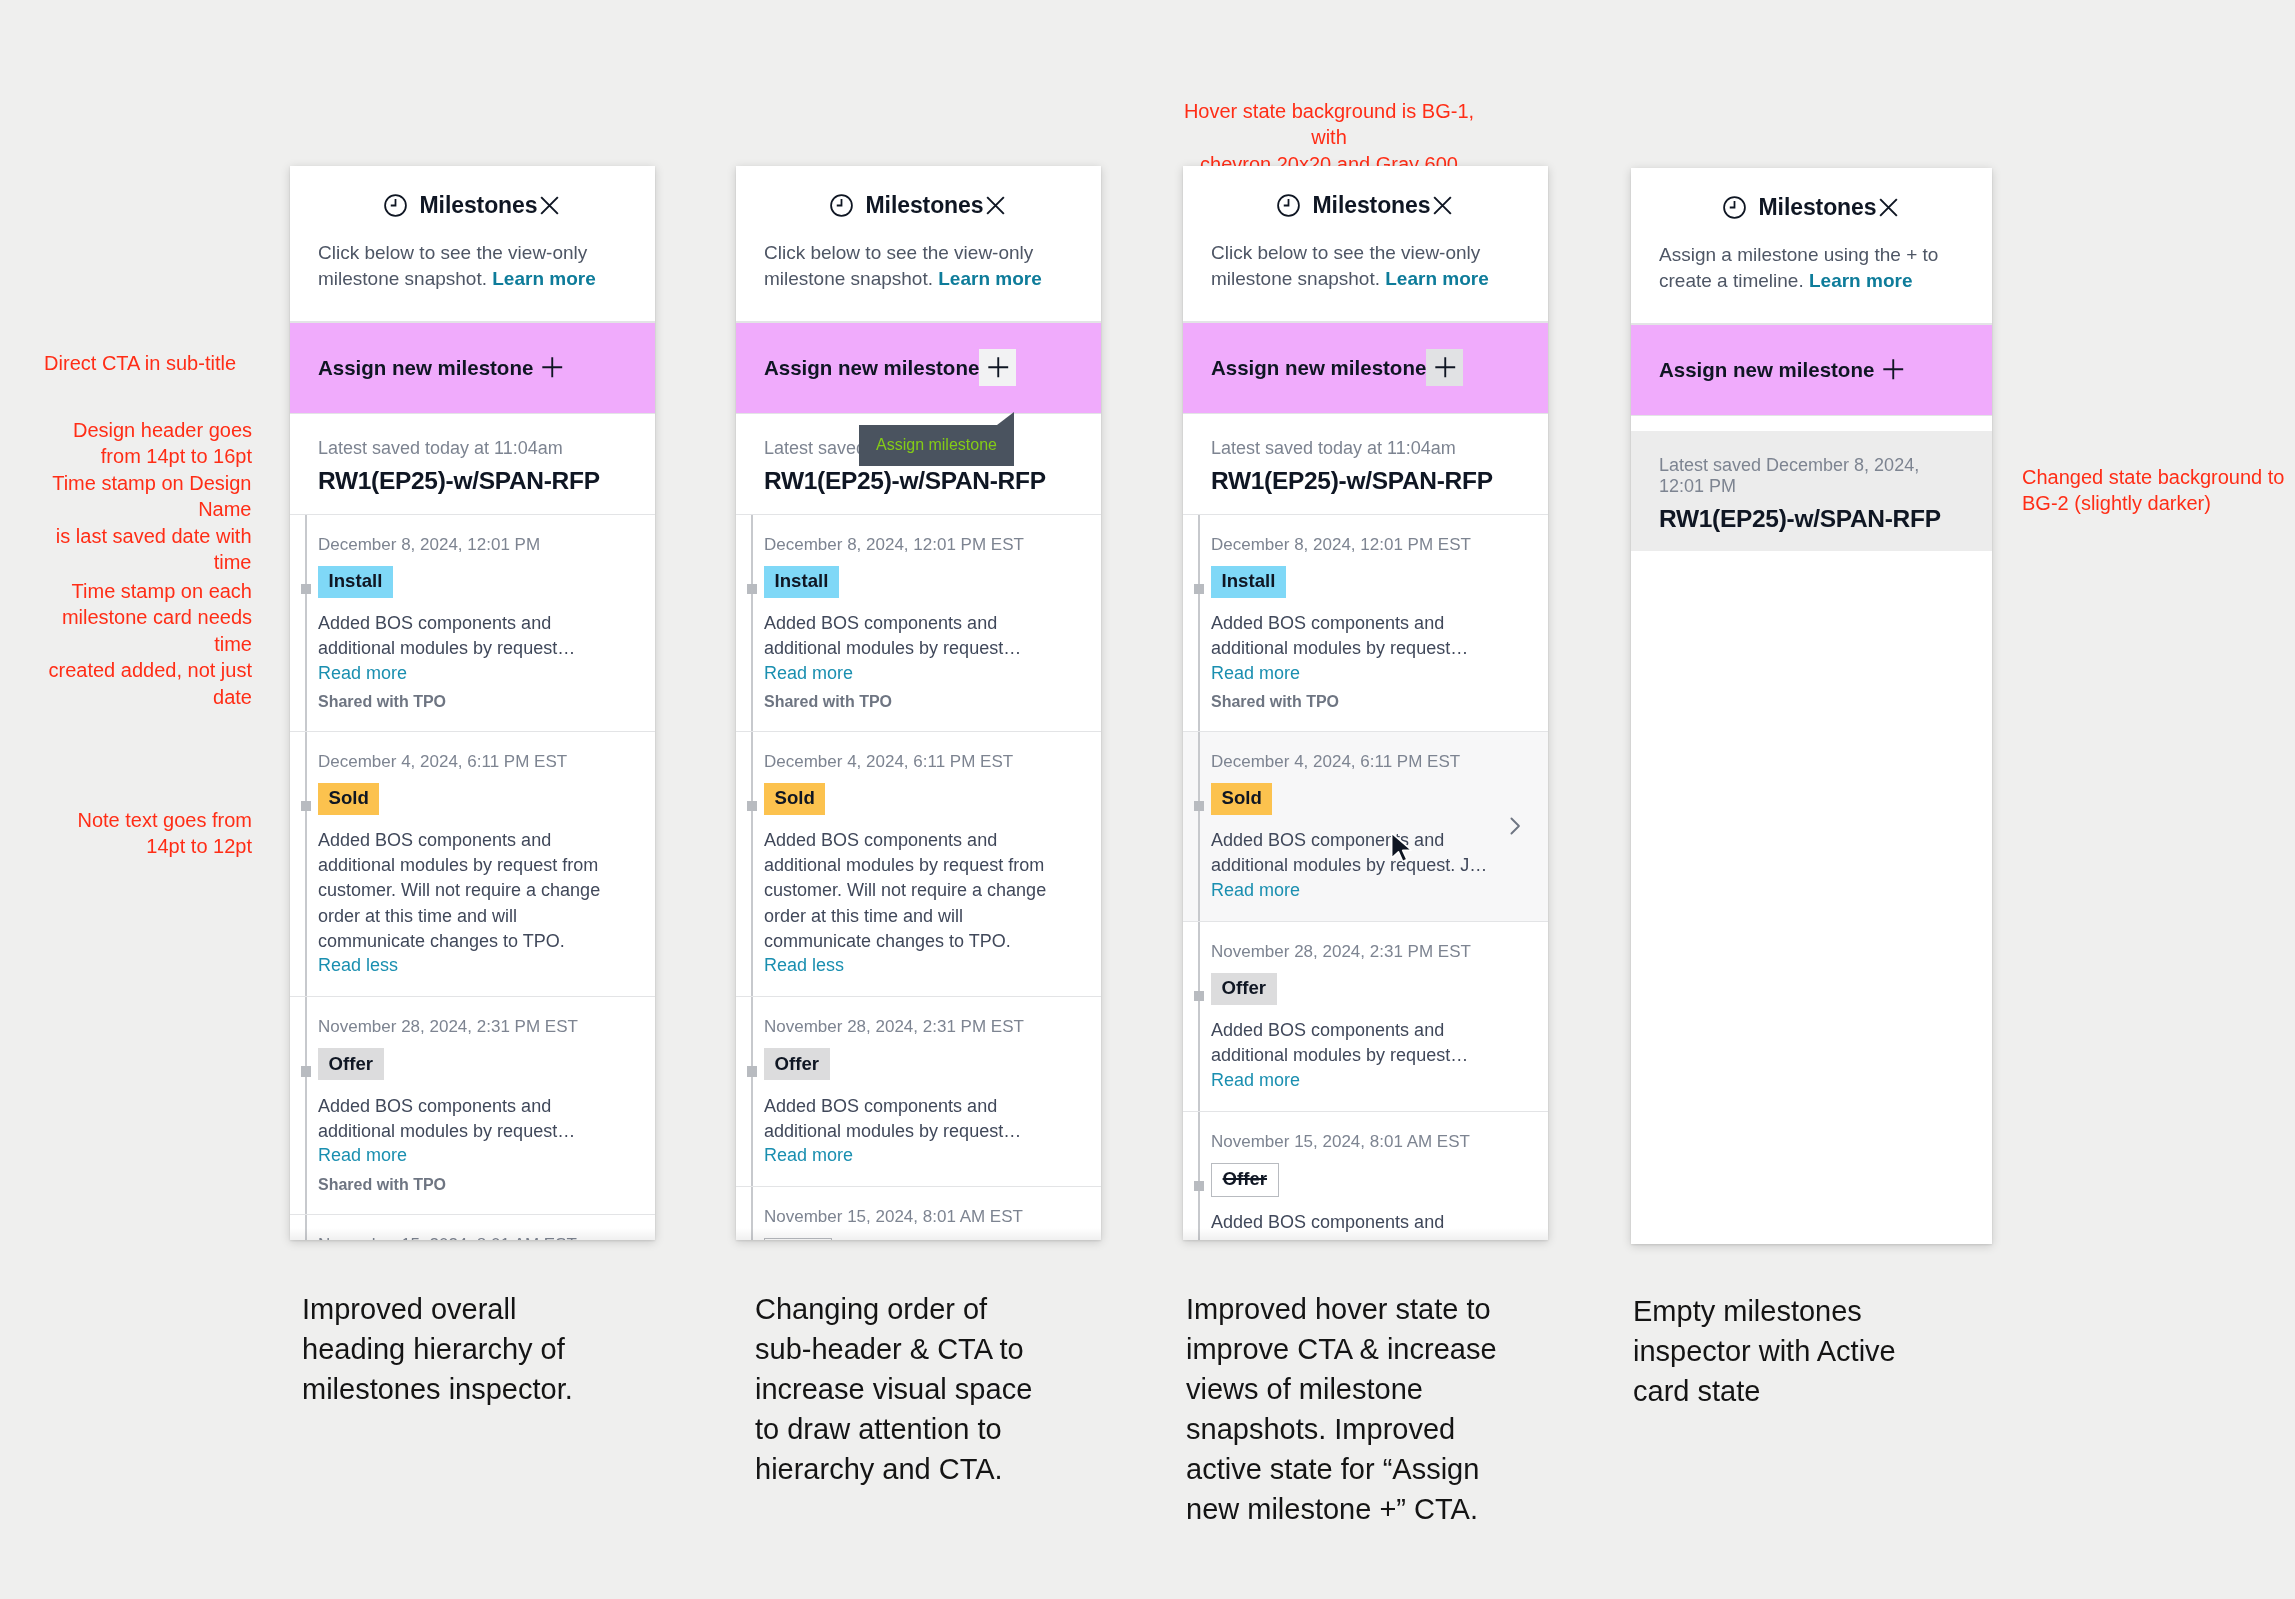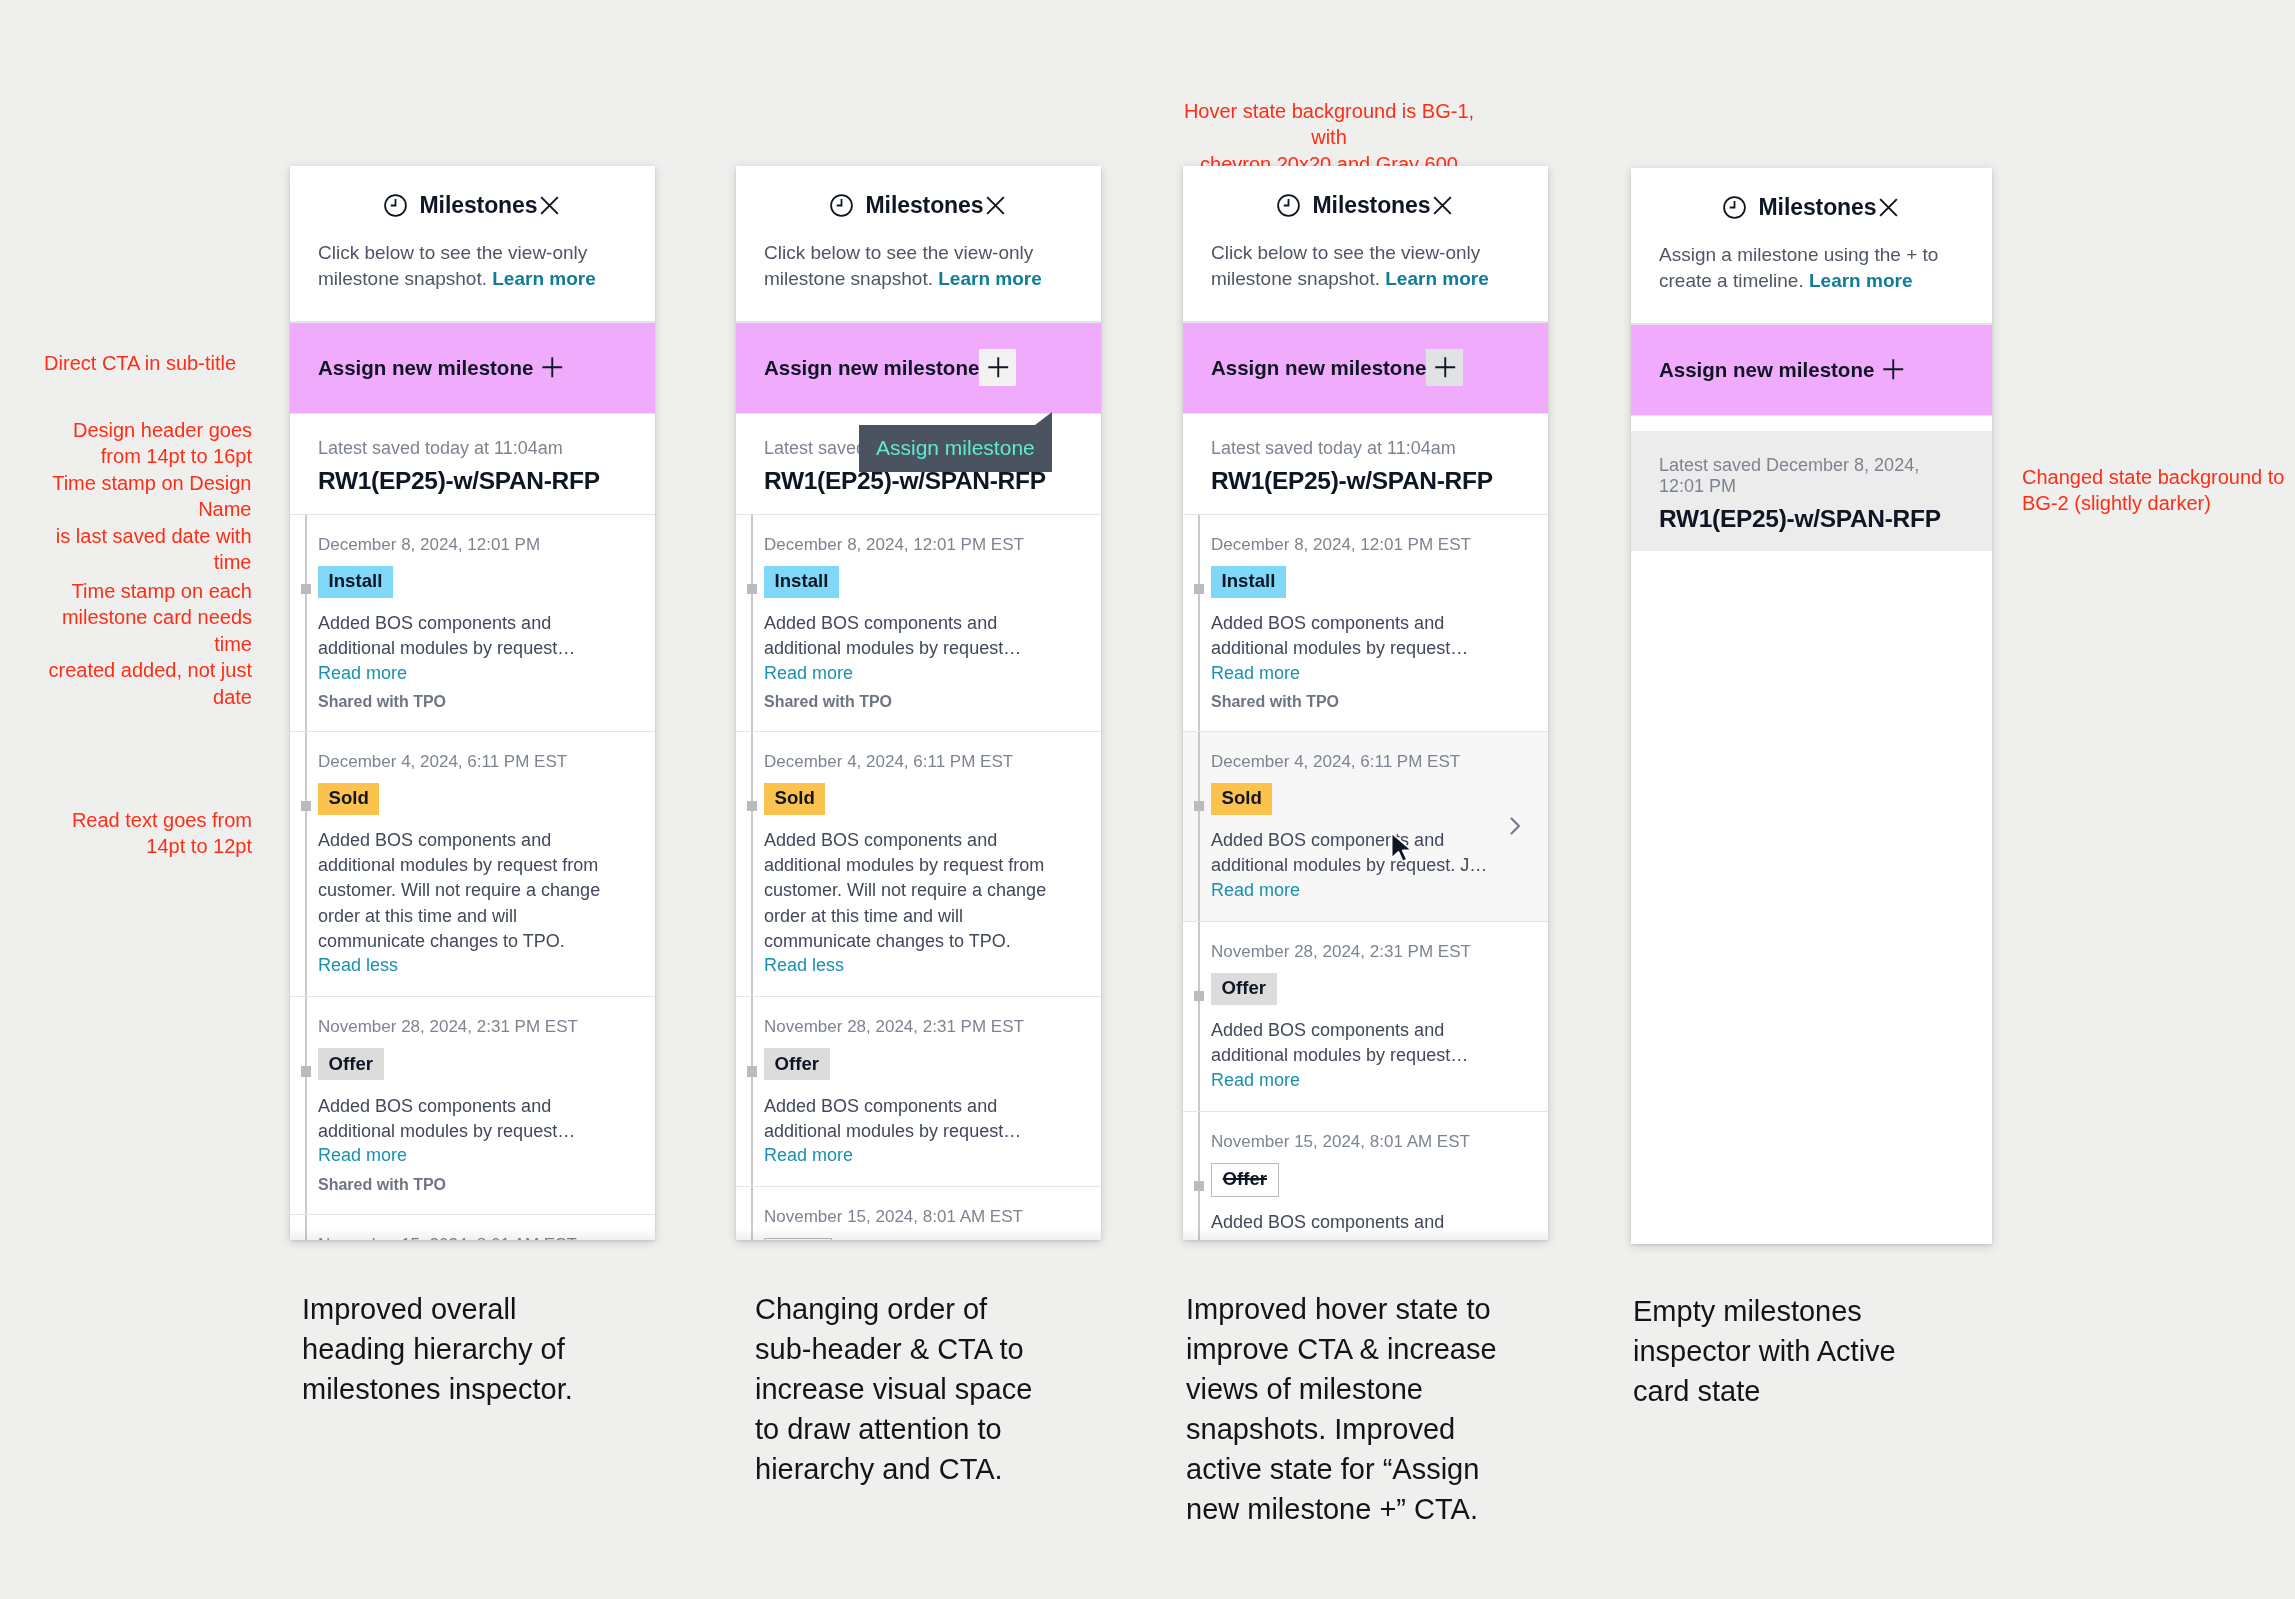--- a/index.html
+++ b/index.html
@@ -122,22 +122,22 @@
   .mread { margin-top: 1.3px; font-size: 18px; color: #1a8fb0; cursor: pointer; }
   .mshared { margin-top: 9.3px; font-size: 16px; font-weight: 700; color: #6e7582; }
   .chev {
     position: absolute; right: 22.5px; top: 50%; transform: translateY(-50%);
     width: 22.5px; height: 22.5px;
   }
 
   
   .tooltip {
     position: absolute;
-    background: #4a535f; color: #5eead4;
-    font-size: 21px; padding: 10.6px 17px 12px 17px;
+    background: #4a535f; color: #84cc16;
+    font-size: 16px; padding: 10.6px 17px 12px 17px;
     white-space: nowrap; z-index: 40; text-align: right;
   }
   .tooltip .tail {
     position: absolute; right: 0; top: -13.3px;
     width: 0; height: 0;
     border-left: 17px solid transparent;
     border-bottom: 13.3px solid #4a535f;
   }
 
   
@@ -170,21 +170,21 @@
 chevron 20x20 and Gray 600</div>
 
   <div class="anno right-al" style="left:24px; top:350px; width:212px;">Direct CTA in sub-title</div>
   <div class="anno right-al" style="left:40px; top:417px; width:212px;">Design header goes
 from 14pt to 16pt</div>
   <div class="anno right-al" style="left:33px; top:578px; width:219px;">Time stamp on each
 milestone card needs time
 created added, not just date</div>
   <div class="anno right-al" style="left:26.5px; top:470px; width:225px;">Time stamp on Design Name
 is last saved date with time</div>
-  <div class="anno right-al" style="left:40px; top:807px; width:212px;">Read text goes from
+  <div class="anno right-al" style="left:40px; top:807px; width:212px;">Note text goes from
 14pt to 12pt</div>
 
   <div class="anno" style="left:2022px; top:464px; width:278px;">Changed state background to
 BG-2 (slightly darker)</div>
 
   <div class="panel" id="p0" style="left:290px; top:166px; width:365px; height:1074px;">
     <div class="panel-head">
       <div class="head-row">
         <div class="head-left">
           <svg class="clock-icon" viewBox="0 0 24 24">

